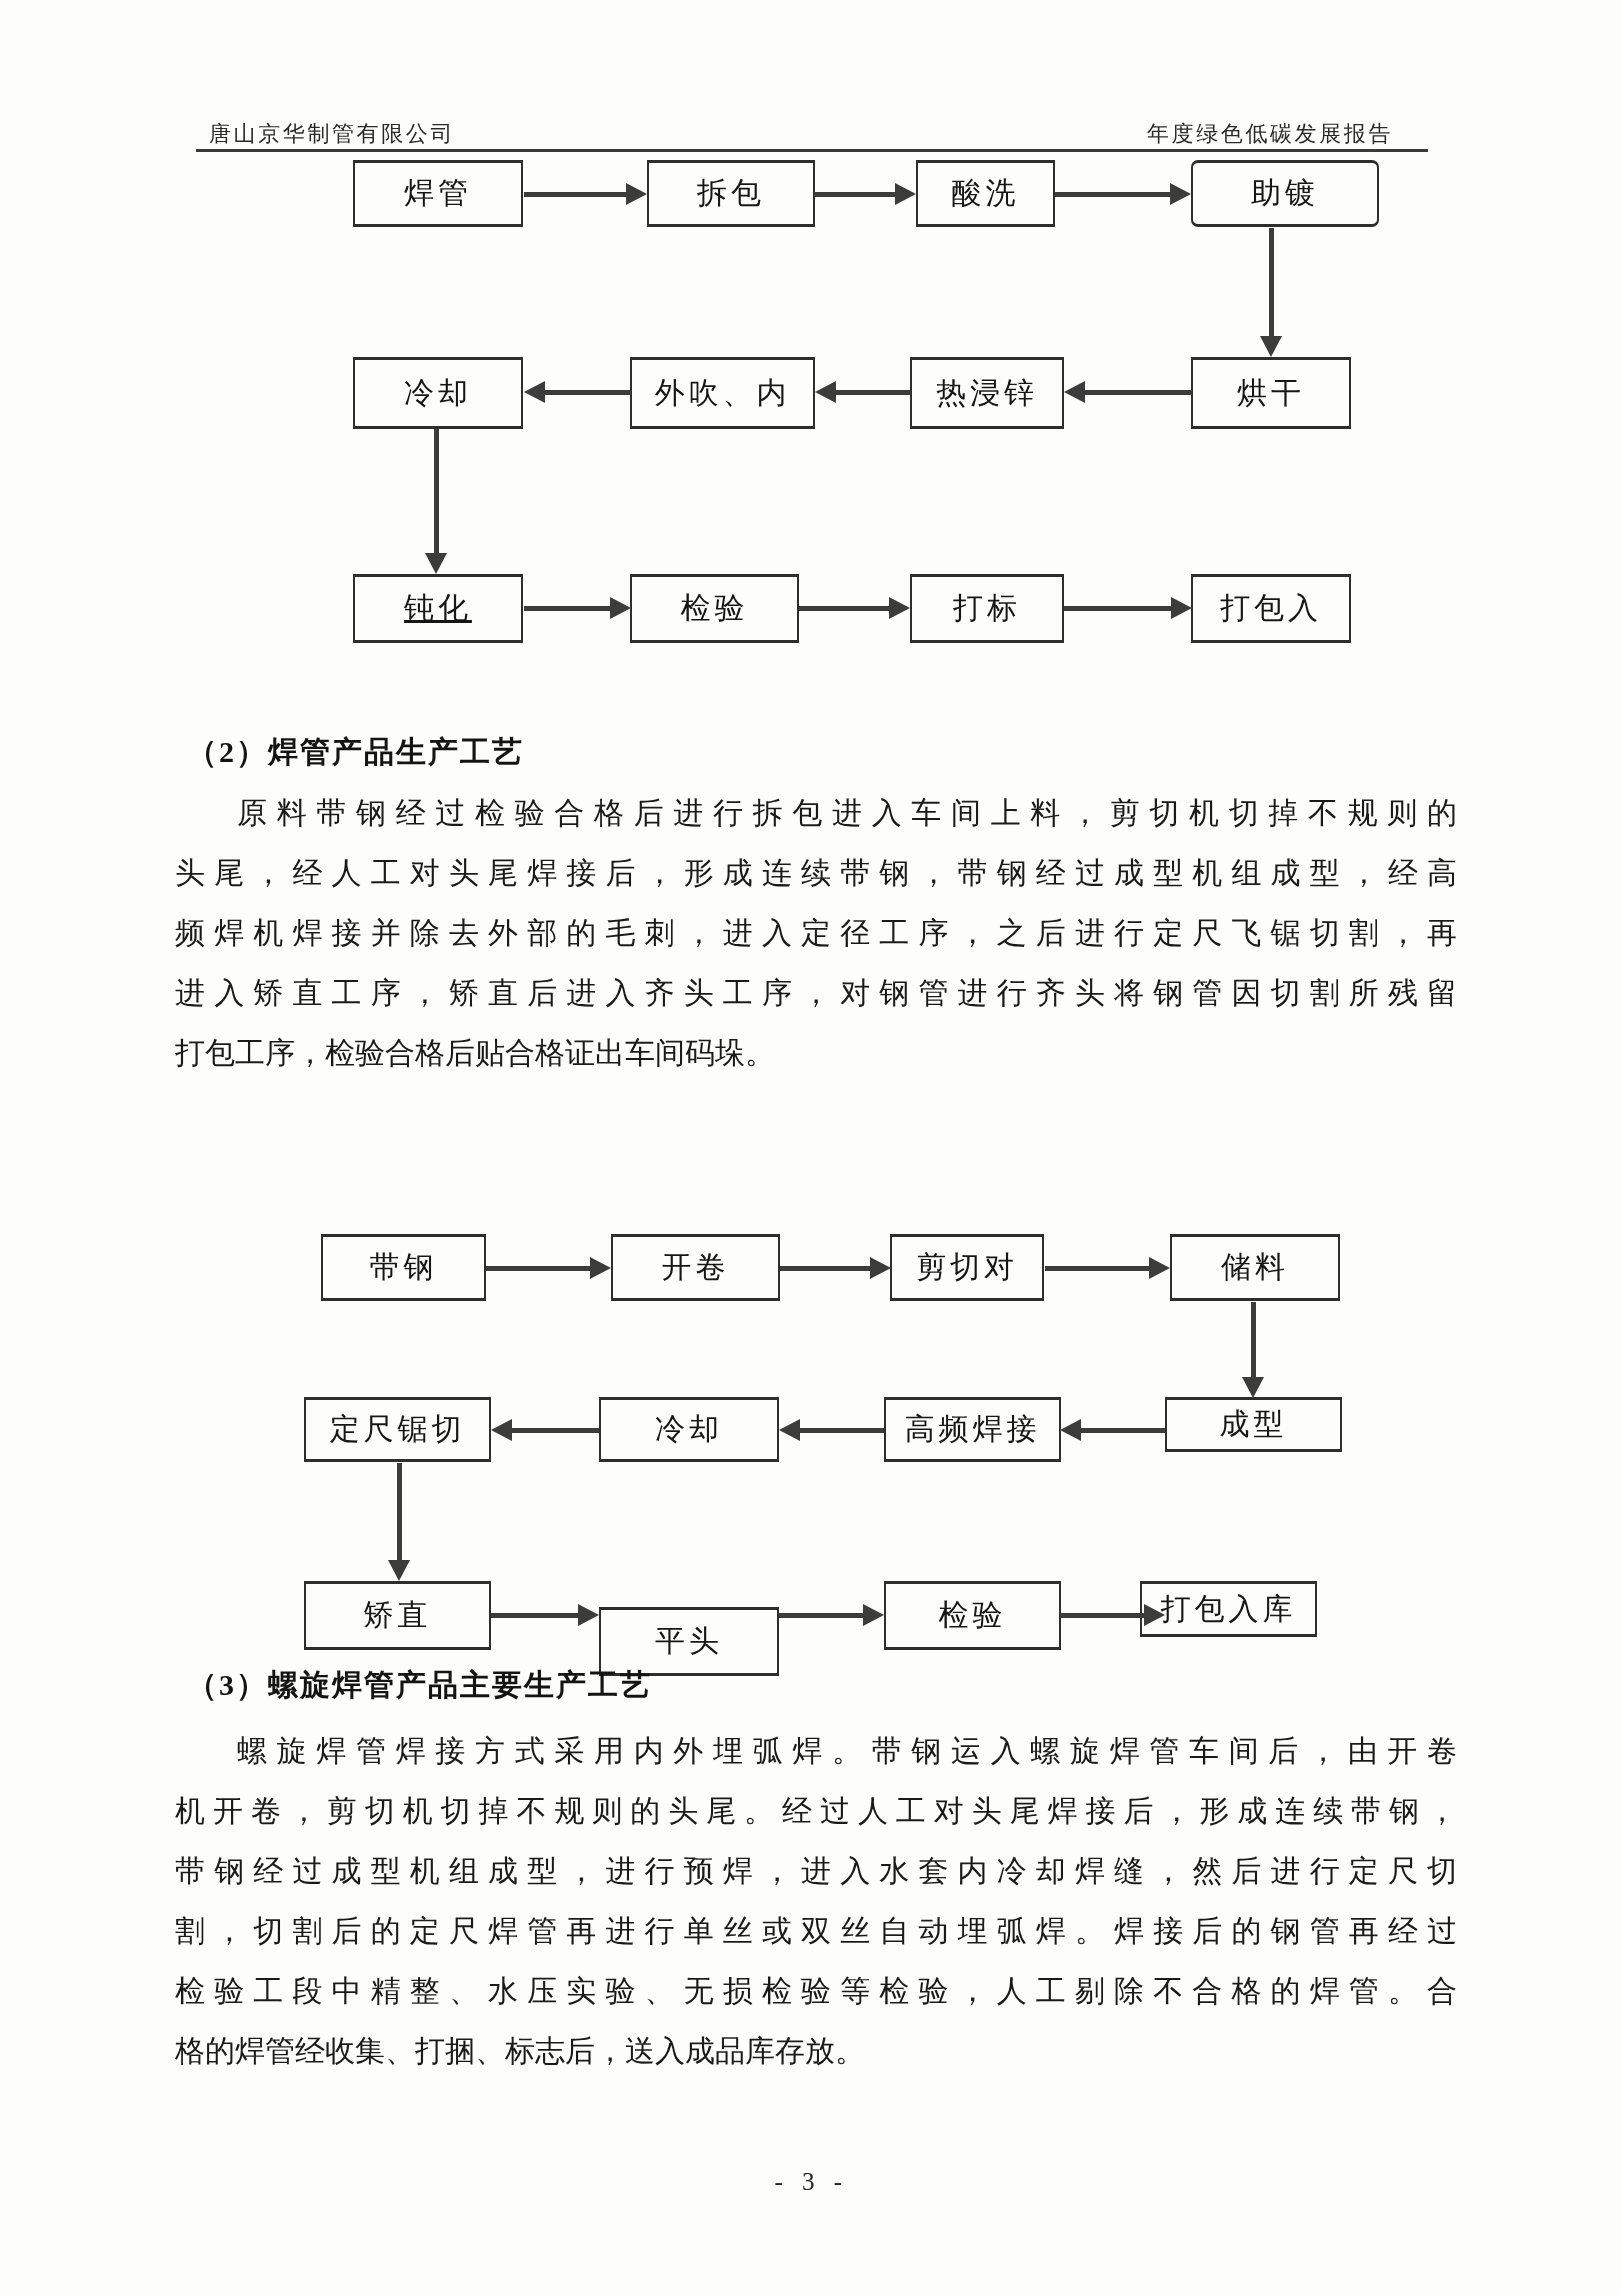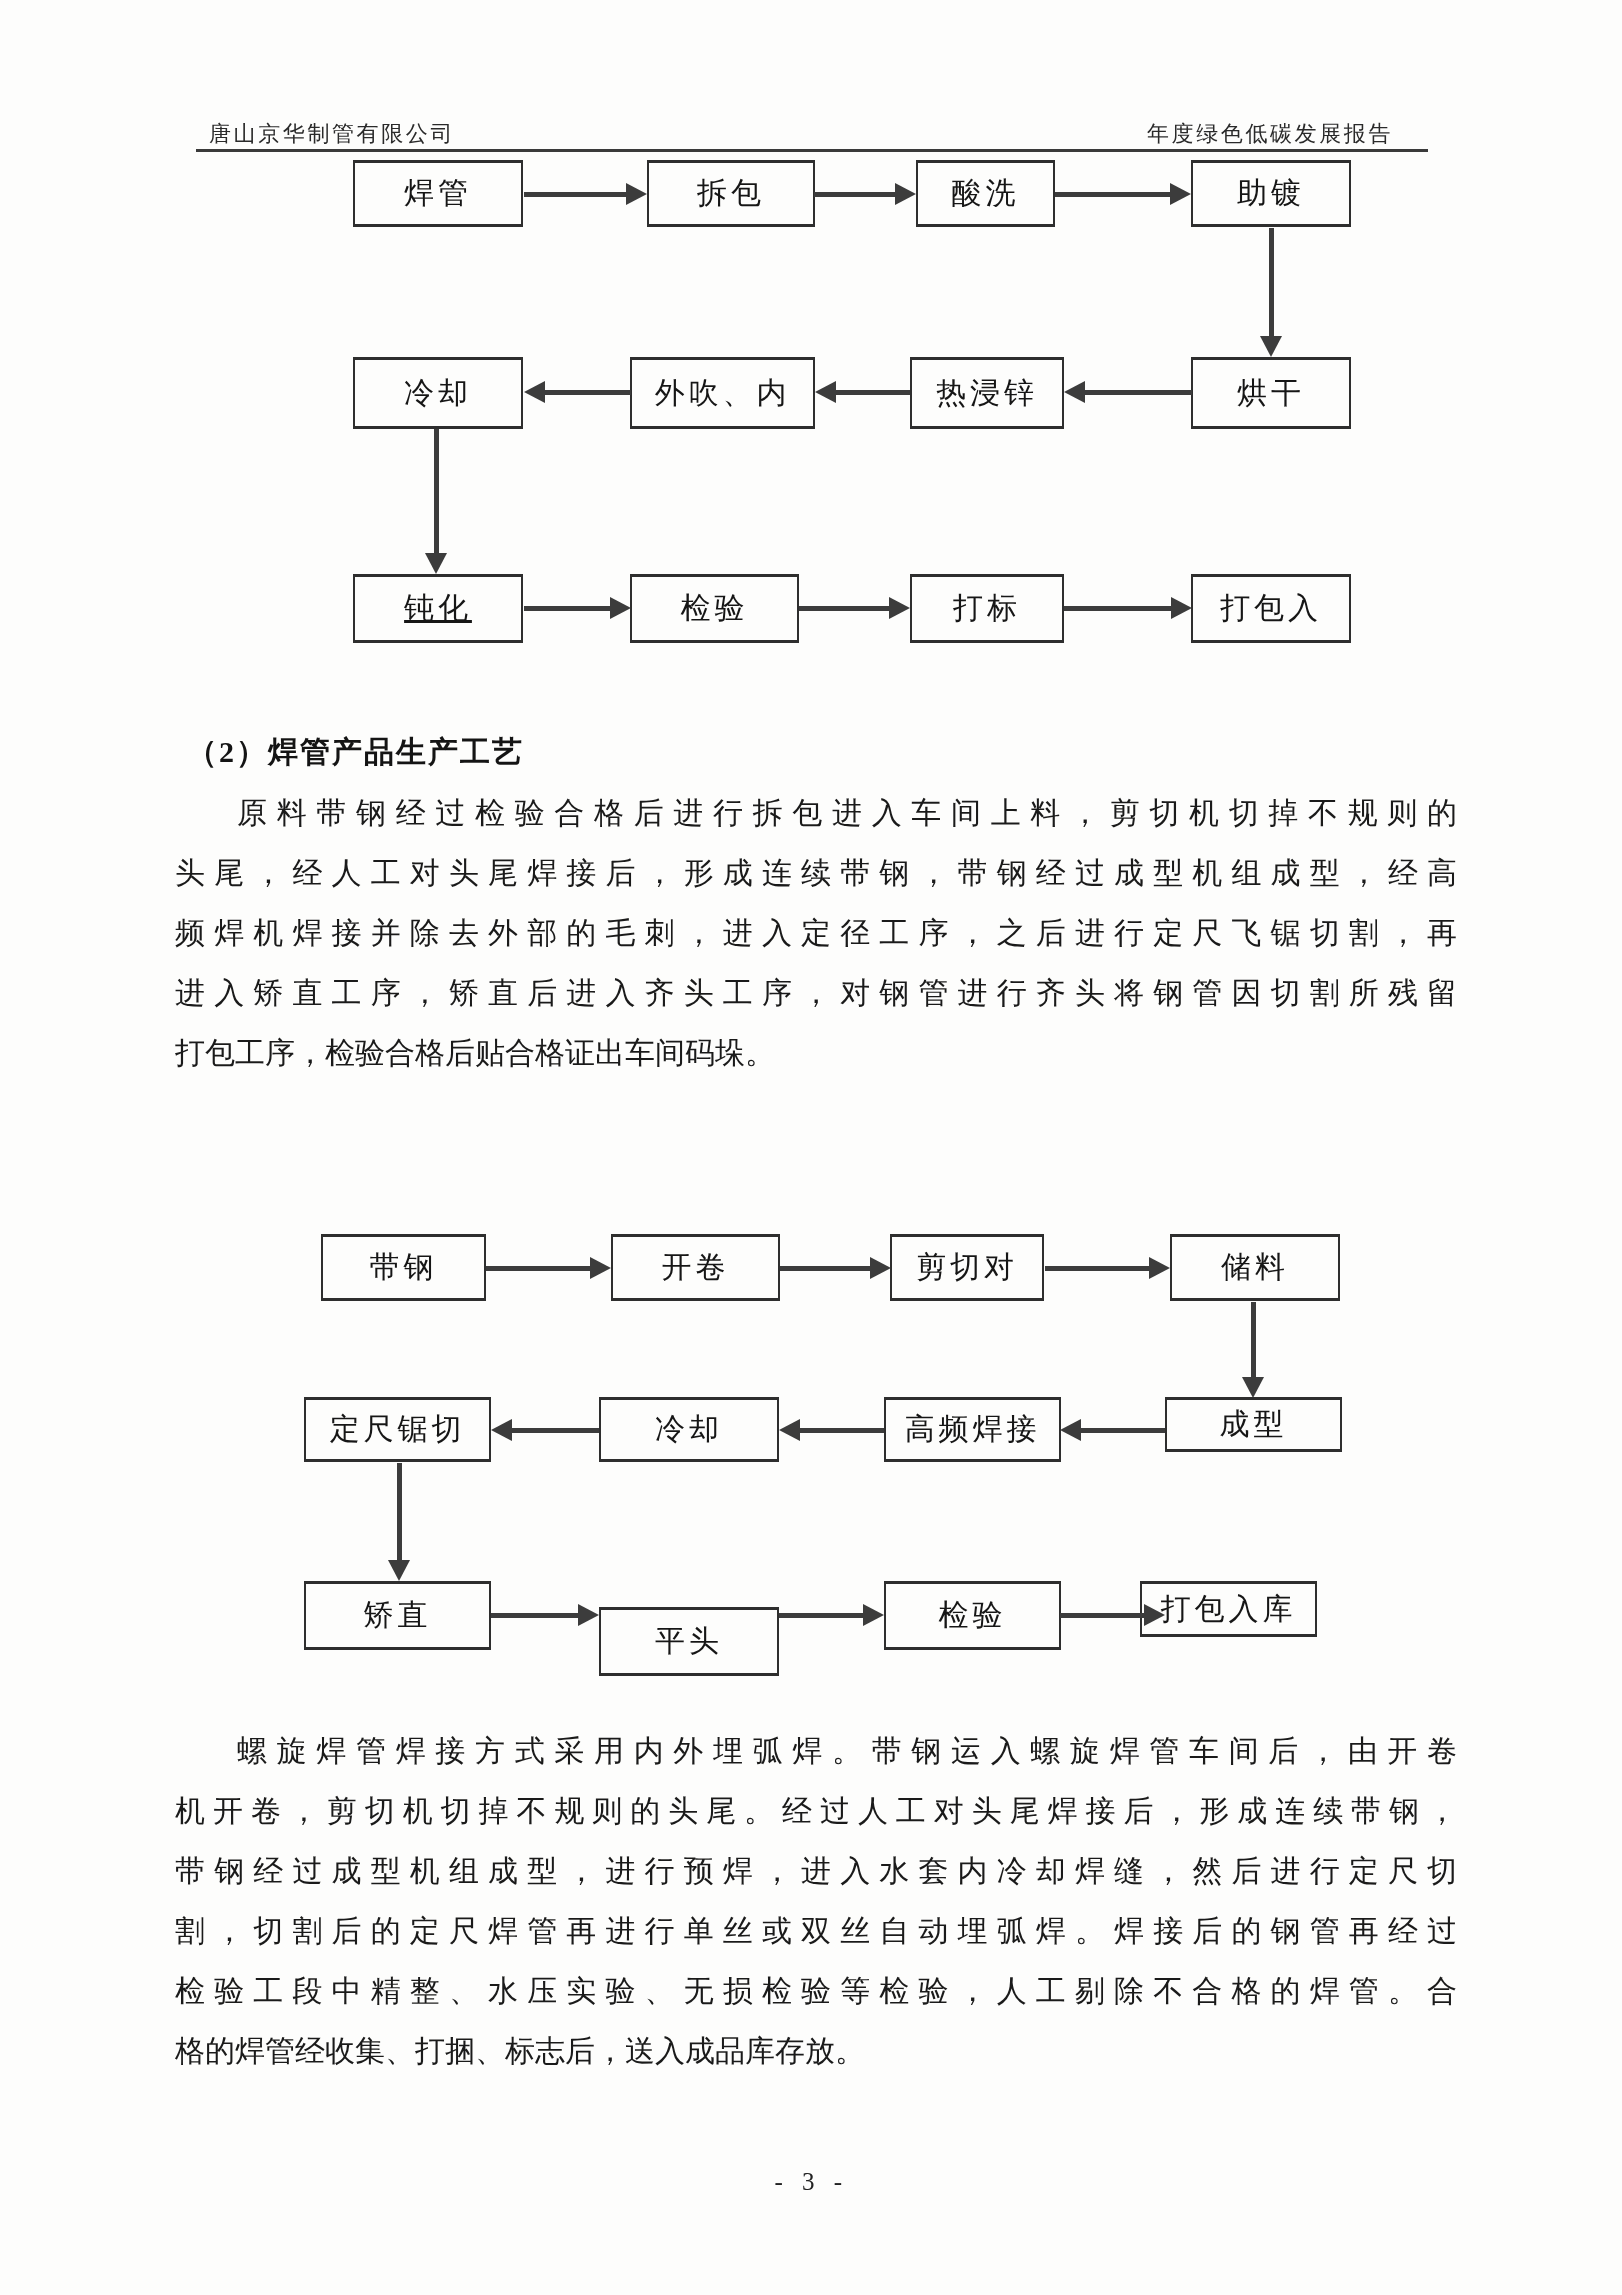--- a/index.html
+++ b/index.html
@@ -51,21 +51,21 @@
 
   <div class="hdr-text" style="left:209px; top:119px;">唐山京华制管有限公司</div>
   <div class="hdr-text" style="left:1147px; top:119px;">年度绿色低碳发展报告</div>
   <div class="hdr-rule"></div>
 
   <div>
 
     <div class="flow-box" style="left:353px; top:160px; width:170px; height:67px;">焊管</div>
     <div class="flow-box" style="left:647px; top:160px; width:168px; height:67px;">拆包</div>
     <div class="flow-box" style="left:916px; top:160px; width:139px; height:67px;">酸洗</div>
-    <div class="flow-box" style="left:1191px; top:160px; width:160px; height:67px;">助镀</div>
+    <div class="flow-box" style="left:1191px; top:160px; width:188px; height:67px;border-radius:7px;">助镀</div>
     <div class="harrow right" style="left:524px; top:192px; width:102px;"></div>
     <div class="harrow right" style="left:814px; top:192px; width:81px;"></div>
     <div class="harrow right" style="left:1055px; top:192px; width:115px;"></div>
     <div class="varrow head" style="left:1269px; top:228px; height:108px;"></div>
 
     <div class="flow-box" style="left:353px; top:357px; width:170px; height:72px;">冷却</div>
     <div class="flow-box" style="left:630px; top:357px; width:185px; height:72px;">外吹、内</div>
     <div class="flow-box" style="left:910px; top:357px; width:154px; height:72px;">热浸锌</div>
     <div class="flow-box" style="left:1191px; top:357px; width:160px; height:72px;text-align:center;">烘干</div>
     <div class="harrow left" style="left:545px; top:390px; width:86px;"></div>
@@ -113,20 +113,21 @@
 
     <div class="flow-box" style="left:304px; top:1581px; width:187px; height:69px;">矫直</div>
     <div class="flow-box" style="left:599px; top:1581px; width:180px; height:69px;margin-top:26px;">平头</div>
     <div class="flow-box" style="left:884px; top:1581px; width:177px; height:69px;">检验</div>
     <div class="flow-box" style="left:1140px; top:1581px; width:177px; height:56px;">打包入库</div>
     <div class="harrow right" style="left:491px; top:1613px; width:87px;"></div>
     <div class="harrow right" style="left:779px; top:1613px; width:84px;"></div>
     <div class="harrow right" style="left:1060px; top:1613px; width:84px;"></div>
   </div>
 
+  <div class="sec-heading" style="top:1665px;">（3）螺旋焊管产品主要生产工艺</div>
   <div class="para" style="top:1721px;">
     <div class="para-line indent">螺旋焊管焊接方式采用内外埋弧焊。带钢运入螺旋焊管车间后，由开卷</div>
     <div class="para-line">机开卷，剪切机切掉不规则的头尾。经过人工对头尾焊接后，形成连续带钢，</div>
     <div class="para-line">带钢经过成型机组成型，进行预焊，进入水套内冷却焊缝，然后进行定尺切</div>
     <div class="para-line">割，切割后的定尺焊管再进行单丝或双丝自动埋弧焊。焊接后的钢管再经过</div>
     <div class="para-line">检验工段中精整、水压实验、无损检验等检验，人工剔除不合格的焊管。合</div>
     <div class="para-line last">格的焊管经收集、打捆、标志后，送入成品库存放。</div>
   </div>
 
   <div class="page-num">- 3 -</div>

